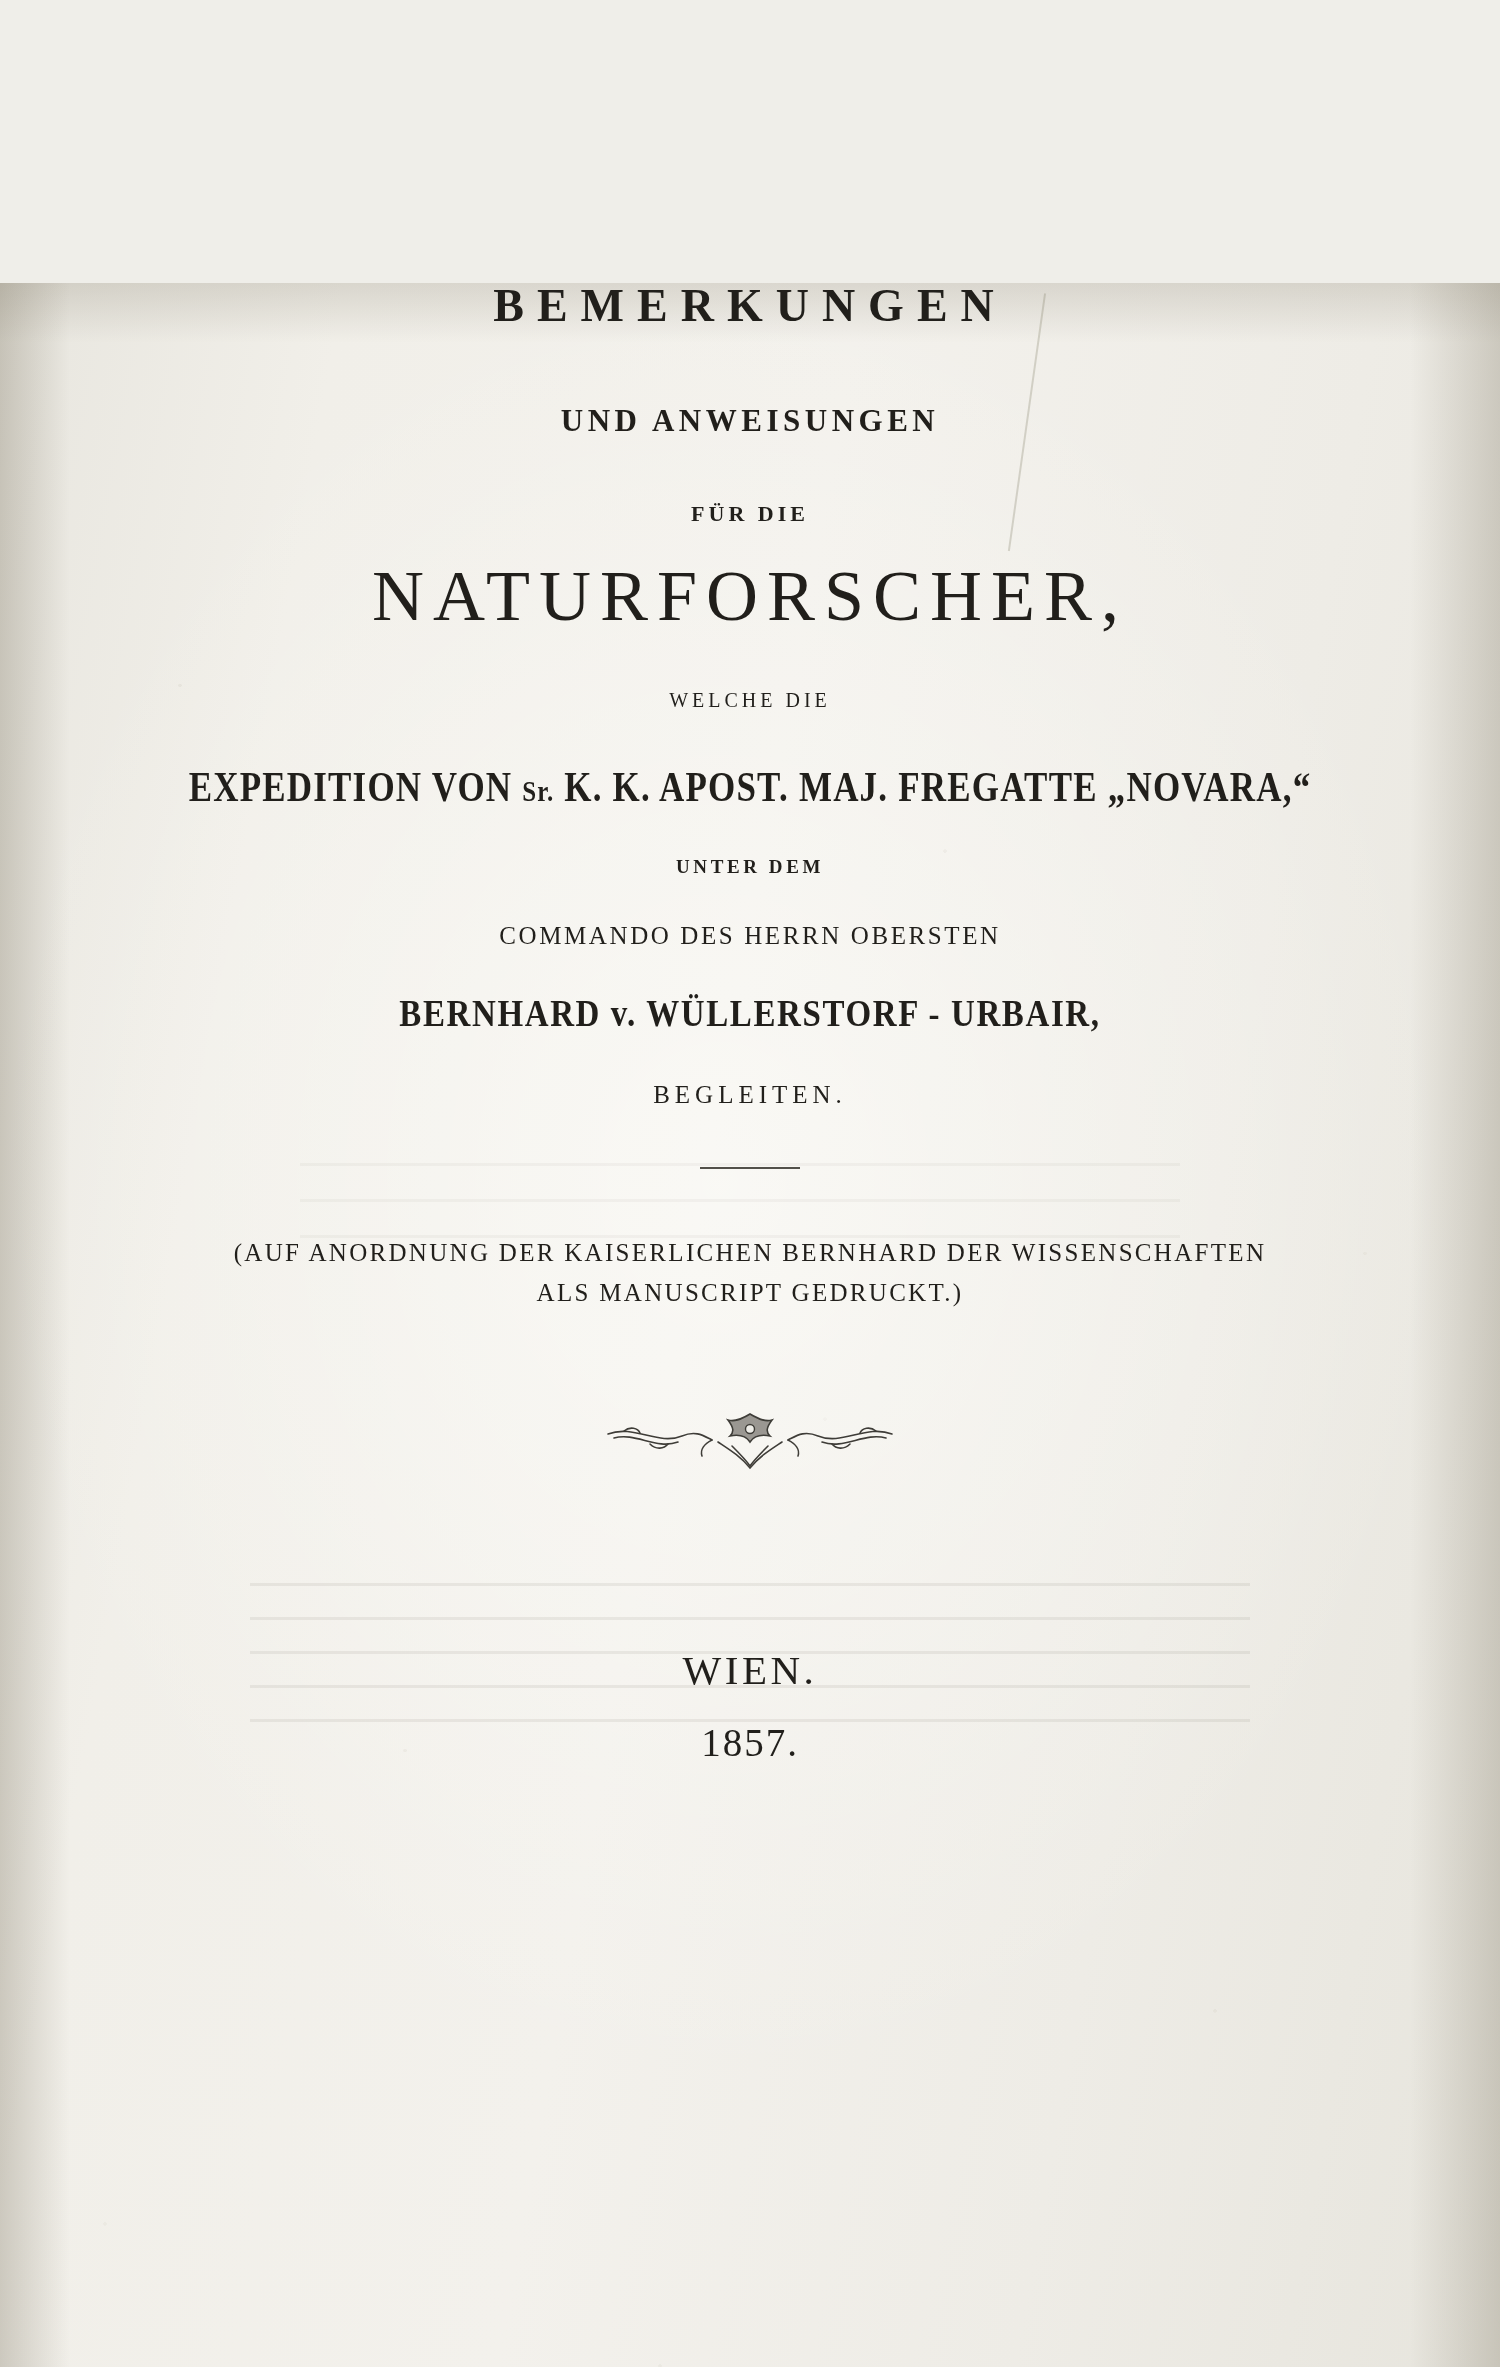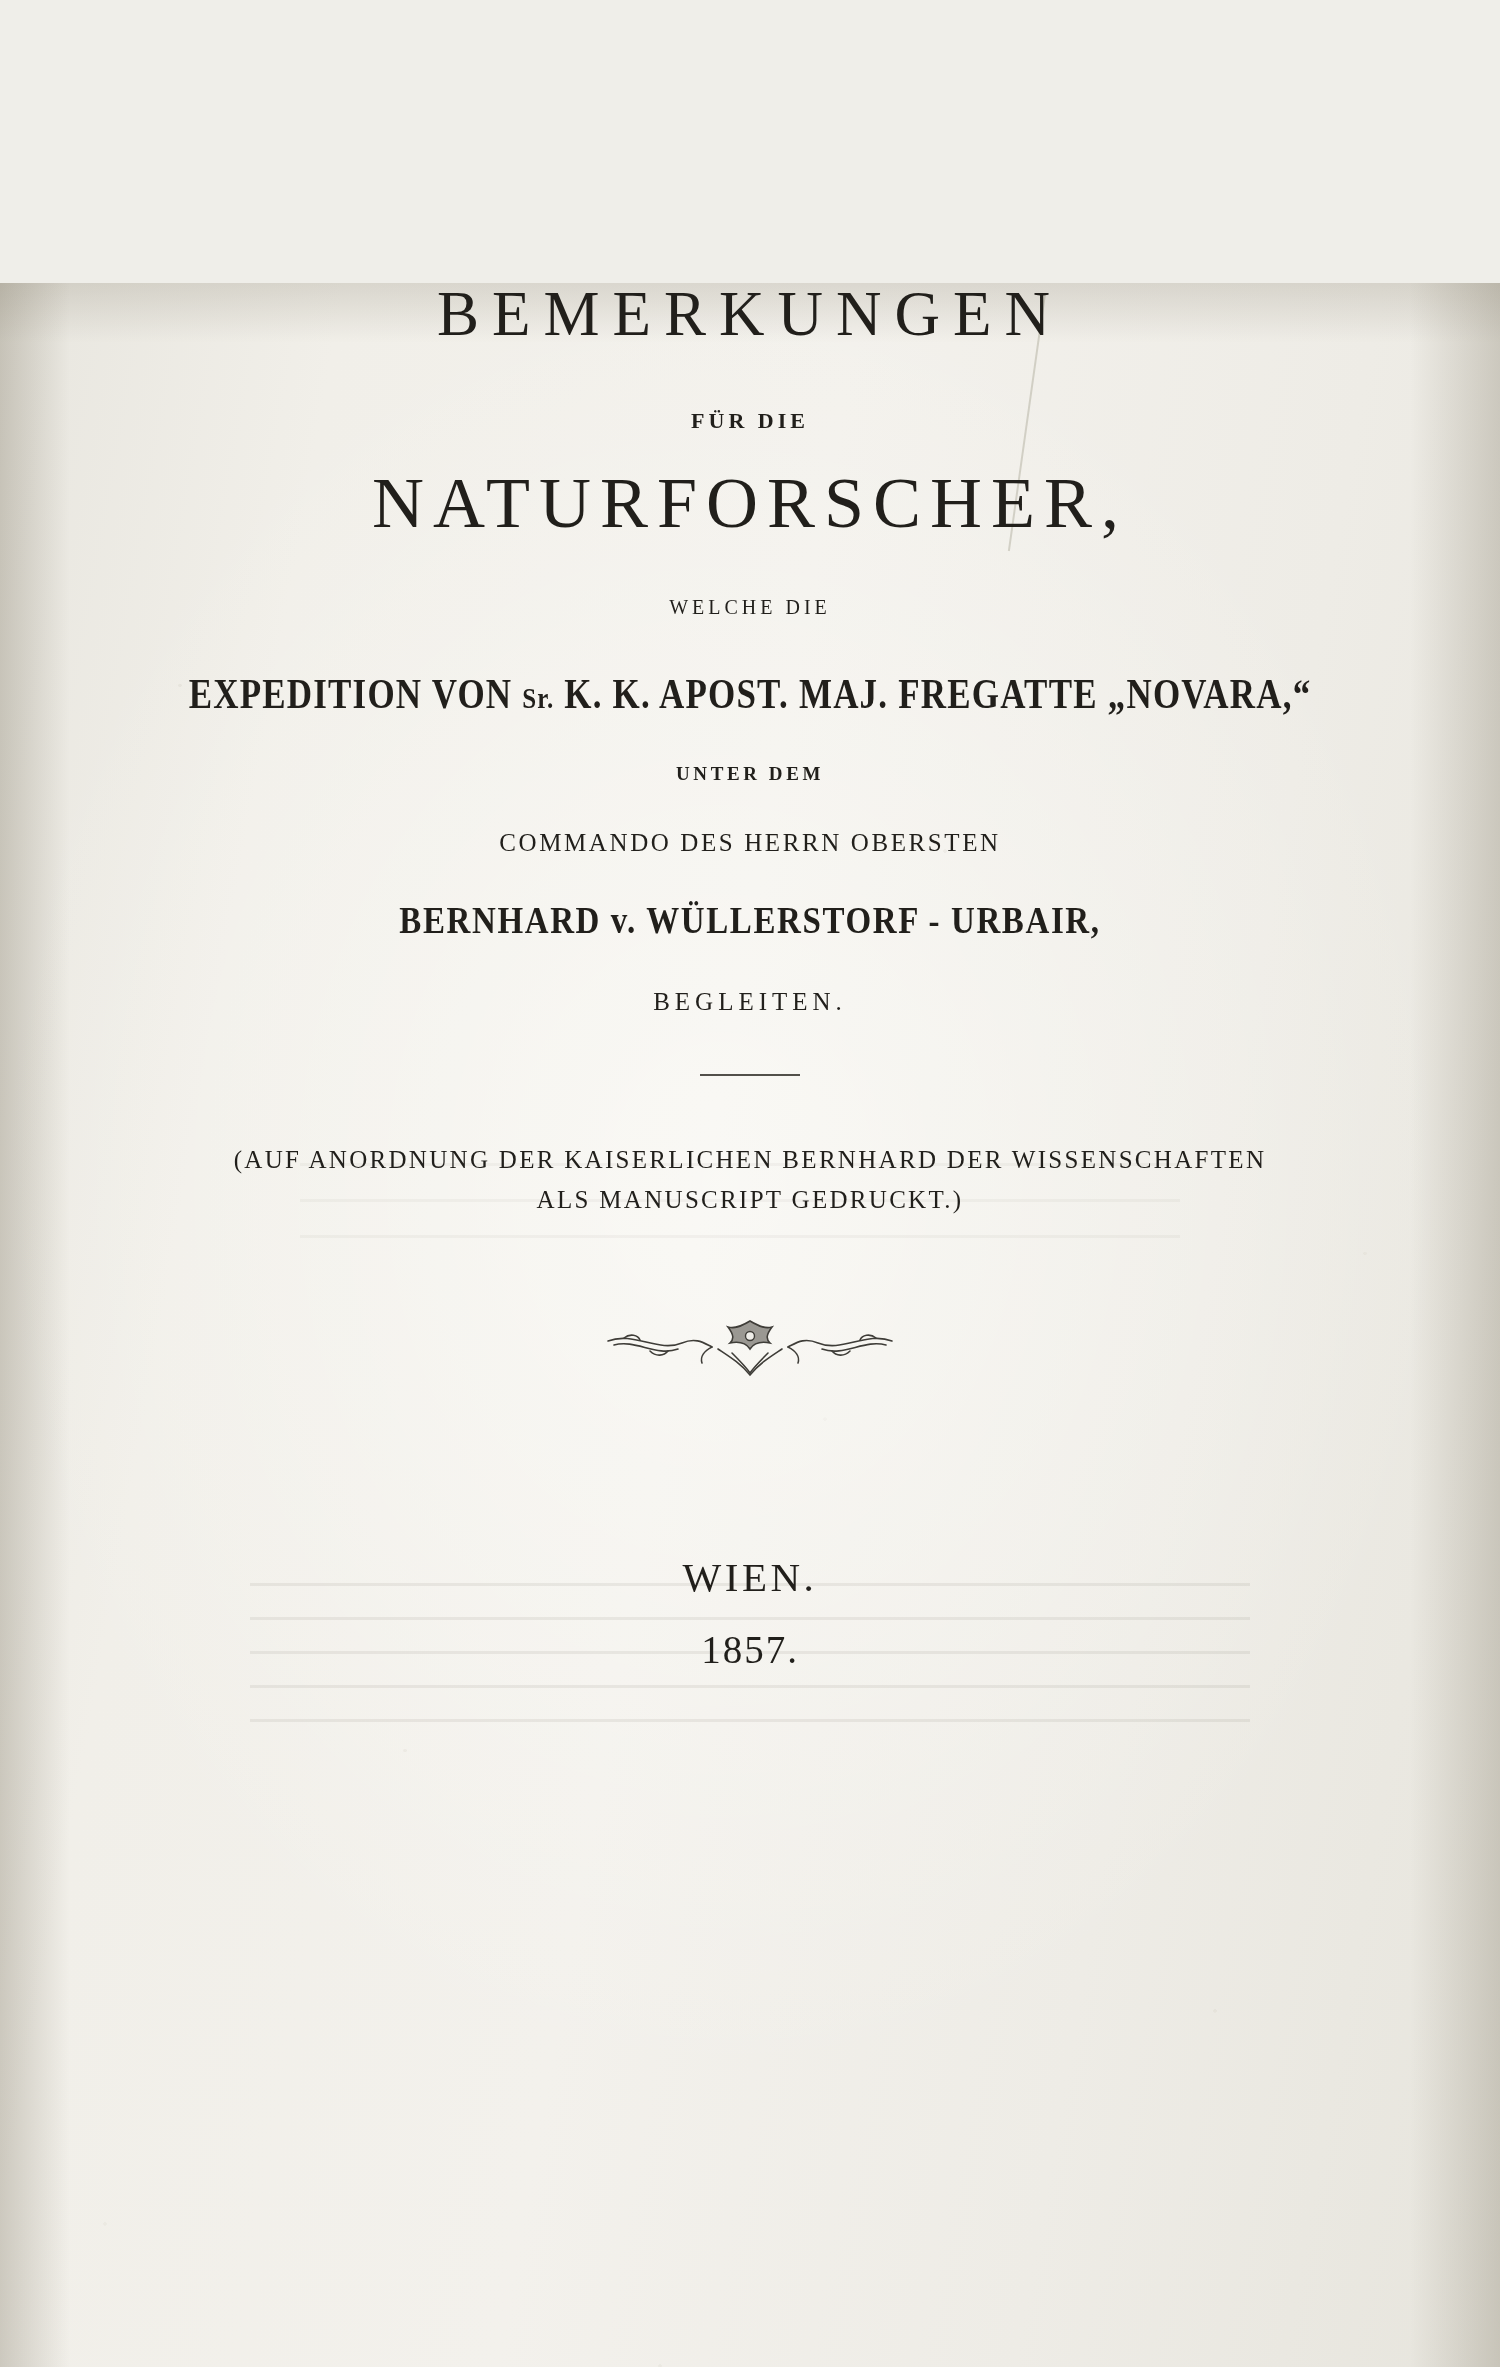--- a/index.html
+++ b/index.html
@@ -107,23 +107,23 @@
     width: 1500px;
     text-align: center;
   }
   .line {
     color: #211f1b;
     text-rendering: optimizeLegibility;
   }
 
   .t-main {
     margin-top: 283px;
-    font-size: 63px;
+    font-size: 46px;
     letter-spacing: 13px;
-    font-weight: 400;
+    font-weight: 700;
     line-height: 1;
   }
   .t-sub1 {
     margin-top: 74px;
     font-size: 31px;
     letter-spacing: 4.5px;
     font-weight: 700;
   }
   .t-sub2 {
     margin-top: 62px;
@@ -241,20 +241,21 @@
   <div class="showthrough"></div>
   <div class="crease"></div>
   <div class="edge-top"></div>
   <div class="edge-left"></div>
   <div class="edge-right"></div>
 
   <div class="content">
 
     <div class="line t-main">BEMERKUNGEN</div>
 
+    <div class="line t-sub1">UND ANWEISUNGEN</div>
 
     <div class="line t-sub2">FÜR DIE</div>
 
     <div class="line t-title2">NATURFORSCHER,</div>
 
     <div class="line t-welche">WELCHE DIE</div>
 
     <div class="line t-exped">
       <span>EXPEDITION VON</span>
       <span class="small">Sr.</span>

